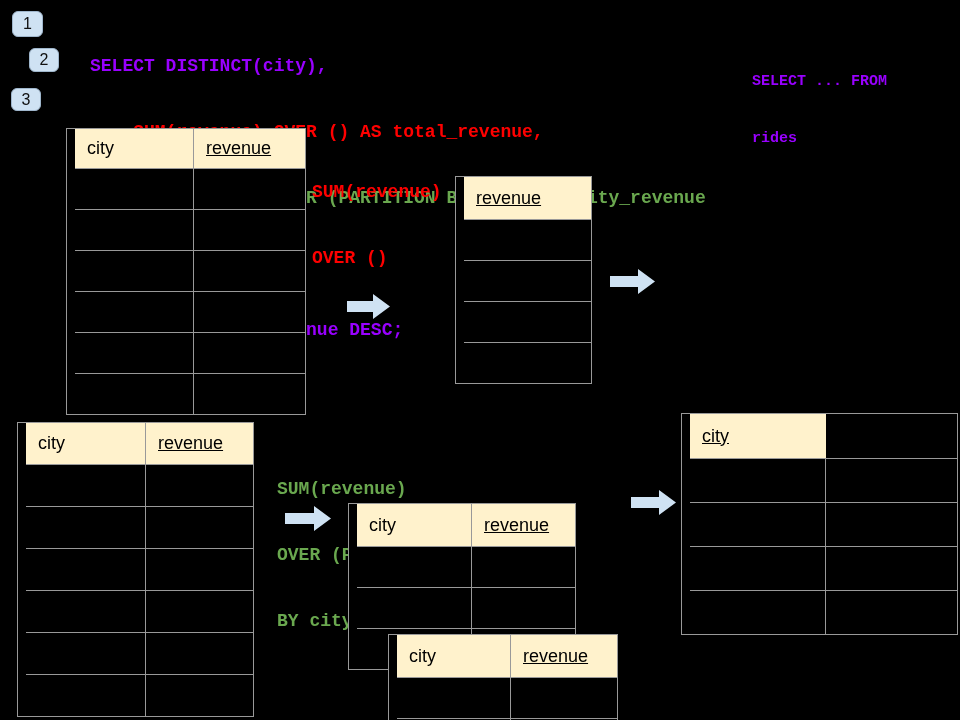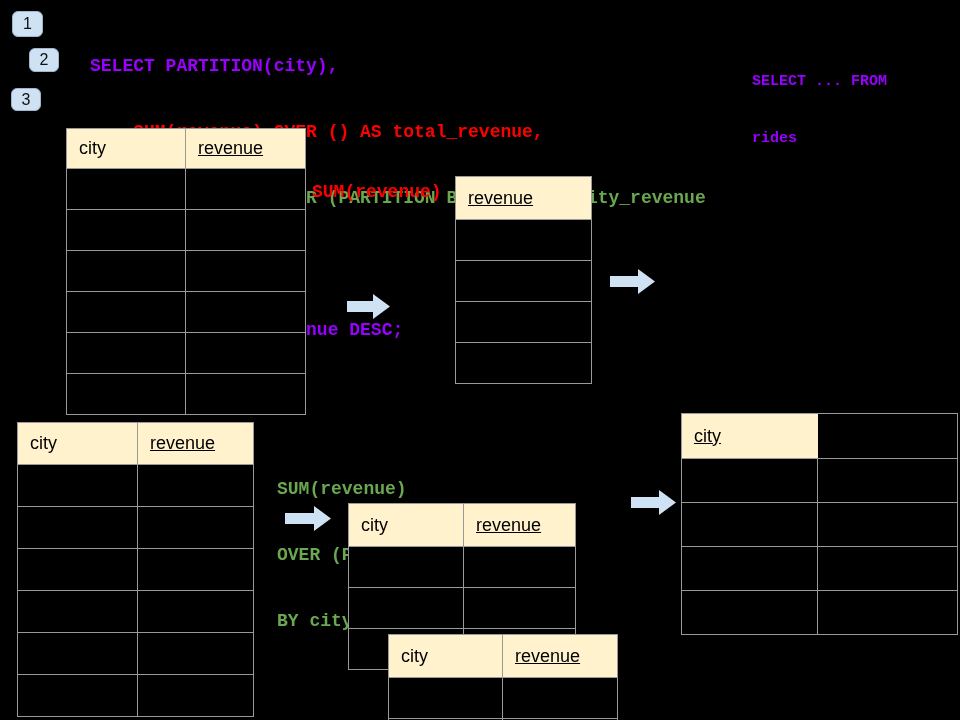--- a/index.html
+++ b/index.html
@@ -40,20 +40,21 @@
     white-space: pre;
   }
   .code { font-size: 18px; line-height: 22px; }
   .note { font-size: 15px; line-height: 19px; }
   .annot { font-size: 18px; line-height: 22px; }
   
   .tbl {
     position: absolute;
     border: 1px solid var(--table-border);
     background: var(--background);
+    padding-left: 8px;
   }
   .thead, .tr { display: flex; }
   .th {
     background: var(--table-header-bg);
     border-right: 1px solid var(--table-border);
     display: flex;
     align-items: center;
     padding-left: 12px;
     font-family: "Liberation Sans", sans-serif;
     font-size: 18px;
@@ -70,34 +71,35 @@
 </head>
 <body>
 
 <div id="canvas">
 
   <div class="badge" style="left:12px; top:11px; width:31px; height:26px;">1</div>
   <div class="badge" style="left:29px; top:48px; width:30px; height:24px;">2</div>
   <div class="badge" style="left:11px; top:88px; width:30px; height:23px;">3</div>
 
   <div class="code" style="left:90px; top:11px;">
-    <div style="color: rgb(153, 0, 255);">SELECT PARTITION(city),</div>
+    <div style="color: rgb(153, 0, 255);">SELECT DISTINCT(city),</div>
     <div style="color: rgb(255, 0, 0);">    SUM(revenue) OVER () AS total_revenue,</div>
     <div style="color: rgb(106, 168, 79);">    SUM(revenue) OVER (PARTITION BY city) as city_revenue</div>
     <div style="color: rgb(153, 0, 255);">  FROM rides</div>
     <div style="color: rgb(153, 0, 255);">  ORDER by city_revenue DESC;</div>
   </div>
 
   <div class="note" style="left: 752px; top: 34px; color: rgb(153, 0, 255);">
     <div>SELECT ... FROM</div>
     <div>rides</div>
   </div>
 
   <div class="annot" style="left: 312px; top: 137px; color: rgb(255, 0, 0);">
     <div>SUM(revenue)</div>
+    <div>OVER ()</div>
   </div>
 
   <div class="annot" style="left: 277px; top: 434px; color: rgb(106, 168, 79);">
     <div>SUM(revenue)</div>
     <div>OVER (PARTITION</div>
     <div>BY city)</div>
   </div>
 
   <div class="tbl" style="left:66px; top:128px; width:240px;">
     <div class="thead" style="height:39px;">

